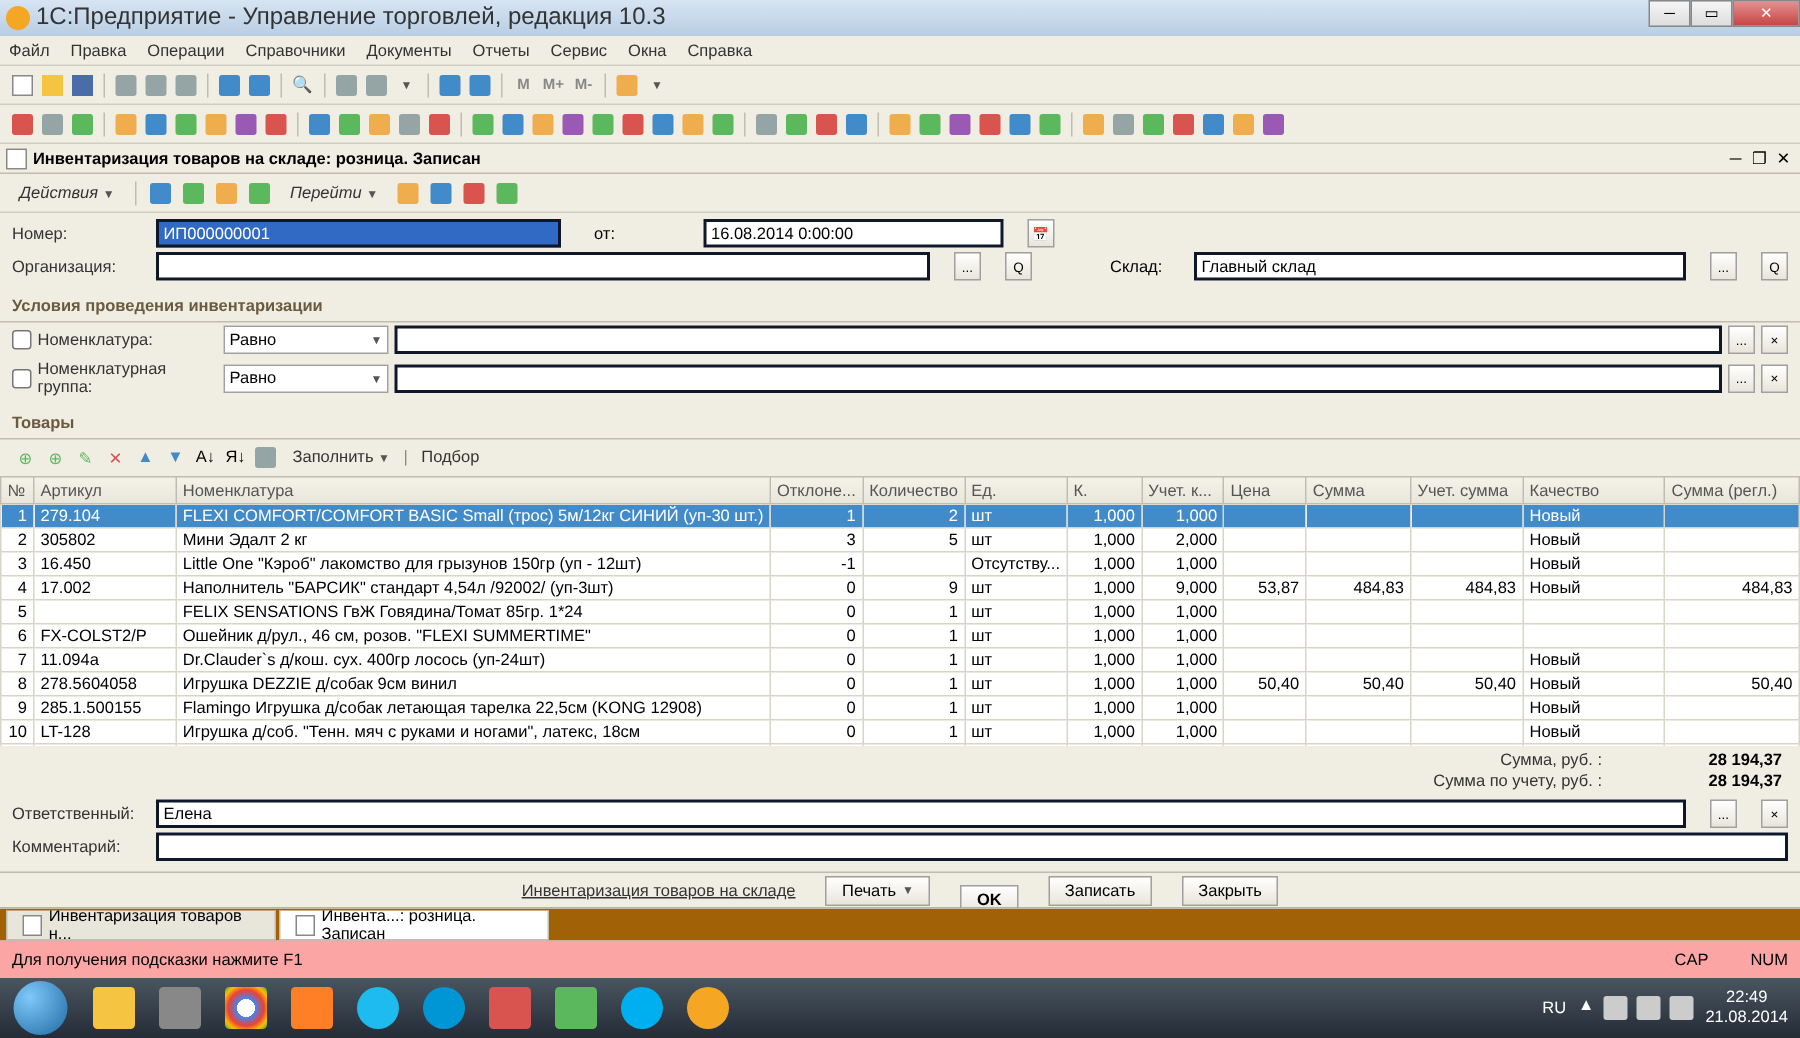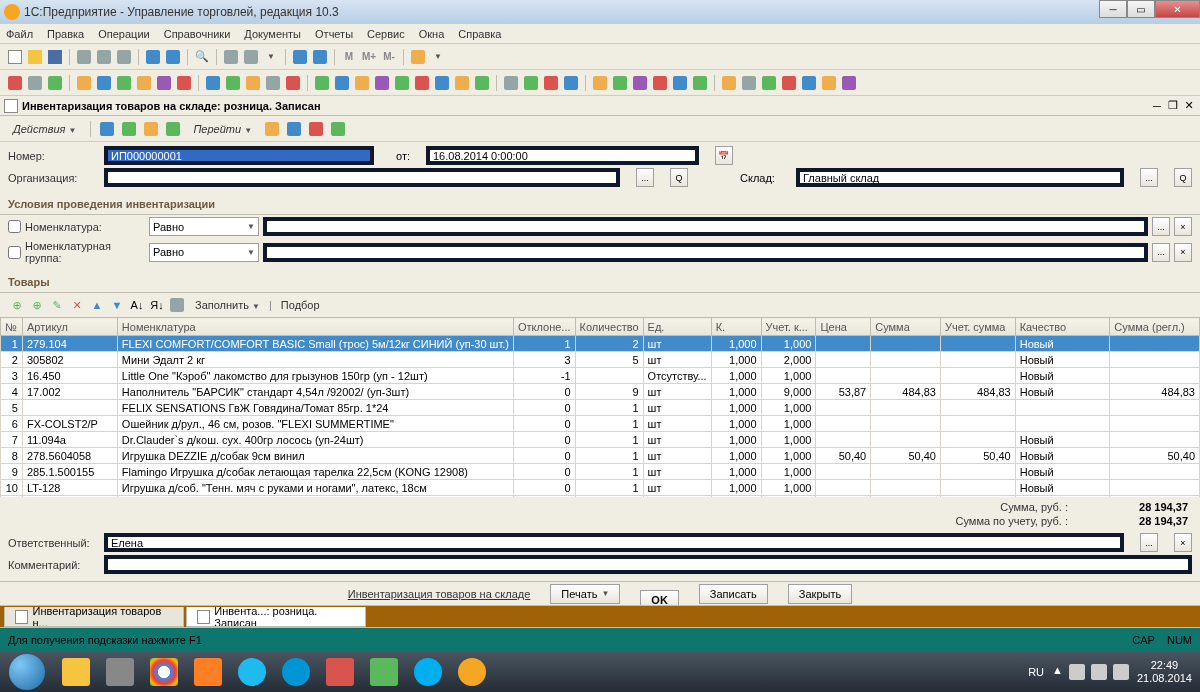--- a/index.html
+++ b/index.html
@@ -1,20 +1,20 @@
 <!DOCTYPE html>
 <html><head>
 <meta charset="utf-8">
 <style>
 * { box-sizing: border-box; margin: 0; padding: 0; font-family: Tahoma, Arial, sans-serif; font-size: 11px; }
 body { background: #3a3a3a; width: 1200px; height: 692px; overflow: hidden; position: relative; }
 .window { position: absolute; top: 0; left: 0; right: 0; bottom: 40px; background: #f0ede3; display: flex; flex-direction: column; }
 .titlebar { height: 24px; background: linear-gradient(to bottom, #d7e4f2, #b8cee4); display: flex; align-items: center; padding: 0 4px; position: relative; }
 .titlebar-icon { width: 16px; height: 16px; background: #f5a623; border-radius: 50%; margin-right: 4px; display: inline-block; }
-.titlebar-text { color: #333; font-size: 12px; }
+.titlebar-text { color: #333; font-size: 16px; }
 .win-controls { position: absolute; right: 0; top: 0; display: flex; }
 .win-btn { width: 28px; height: 18px; border: 1px solid #888; background: linear-gradient(to bottom, #f5f5f5, #ddd); display: flex; align-items: center; justify-content: center; font-size: 10px; }
 .win-btn.close { background: linear-gradient(to bottom, #e78f8f, #c64545); color: #fff; width: 45px; }
 .menubar { height: 20px; background: #f0ede3; display: flex; align-items: center; padding: 0 6px; gap: 14px; border-bottom: 1px solid #d0cdc0; }
 .menu-item { color: #333; cursor: pointer; }
 .toolbar { height: 26px; background: #f0ede3; display: flex; align-items: center; padding: 2px 6px; gap: 2px; border-bottom: 1px solid #d0cdc0; }
 .tb-btn { width: 18px; height: 18px; border: 1px solid transparent; display: flex; align-items: center; justify-content: center; cursor: pointer; }
 .tb-sep { width: 1px; height: 16px; background: #c0bcb0; margin: 0 3px; }
 .tb-ico { width: 14px; height: 14px; display: inline-block; }
 .ico-new { background: #fff; border: 1px solid #888; }
@@ -30,21 +30,21 @@
 .tab-header { height: 20px; background: #f0ede3; display: flex; align-items: center; padding: 0 4px; border-bottom: 1px solid #c0bcb0; position: relative; }
 .tab-icon { width: 14px; height: 14px; background: #fff; border: 1px solid #888; margin-right: 4px; }
 .tab-close { position: absolute; right: 4px; display: flex; gap: 2px; }
 .tab-close span { width: 14px; height: 14px; display: flex; align-items: center; justify-content: center; cursor: pointer; }
 .doc-toolbar { height: 26px; background: #f0ede3; display: flex; align-items: center; padding: 2px 6px; gap: 4px; border-bottom: 1px solid #d0cdc0; font-style: italic; }
 .link-btn { color: #333; padding: 2px 6px; border: 1px solid transparent; cursor: pointer; }
 .form-area { padding: 4px 8px; }
 .form-row { display: flex; align-items: center; margin-bottom: 3px; gap: 16px; }
 .form-label { width: 80px; color: #333; }
 .form-label2 { width: 120px; color: #333; }
-.text-input { height: 19px; border: 4px solid #0f172a; background: #fff; padding: 0 3px; }
+.text-input { height: 19px; border: 2px solid #0f172a; background: #fff; padding: 0 3px; }
 .text-input.sel { background: #316ac5; color: #fff; }
 .input-btn { width: 18px; height: 19px; border: 1px solid #a0a0a0; background: linear-gradient(to bottom, #fff, #e8e5da); cursor: pointer; display: flex; align-items: center; justify-content: center; font-size: 9px; }
 .section-hdr { font-weight: bold; color: #6b5b3e; background: #f0ede3; padding: 4px 8px; border-bottom: 1px solid #c0bcb0; }
 .cond-row { display: flex; align-items: center; padding: 2px 8px; gap: 4px; }
 .chk { width: 13px; height: 13px; }
 .combo { height: 19px; border: 1px solid #a0a0a0; background: #fff; padding: 0 3px; display: flex; align-items: center; justify-content: space-between; }
 .grid-toolbar { height: 24px; display: flex; align-items: center; padding: 2px 8px; gap: 2px; }
 .grid-btn { width: 18px; height: 18px; display: flex; align-items: center; justify-content: center; cursor: pointer; border: 1px solid transparent; }
 .grid { flex: 1; overflow: auto; }
 table.data { width: 100%; border-collapse: collapse; background: #fff; }
@@ -55,22 +55,22 @@
 .totals { padding: 4px 12px; text-align: right; }
 .totals-row { display: flex; justify-content: flex-end; gap: 20px; margin-bottom: 2px; }
 .totals-label { color: #333; }
 .totals-value { font-weight: bold; width: 100px; text-align: right; }
 .footer-btns { height: 24px; display: flex; align-items: center; justify-content: center; padding: 0 8px; gap: 20px; border-top: 1px solid #c0bcb0; }
 .btn { height: 20px; padding: 0 10px; border: 1px solid #a0a0a0; background: linear-gradient(to bottom, #fff, #e8e5da); cursor: pointer; display: flex; align-items: center; }
 .btn.bold { font-weight: bold; margin-top: 13px; }
 .tabs-bottom { height: 22px; background: #a16207; display: flex; align-items: flex-end; padding: 0 4px; border-top: 1px solid #c0bcb0; }
 .btab { height: 20px; padding: 2px 10px; border: 1px solid #c0bcb0; border-top: none; background: #e8e5da; margin-right: 2px; cursor: pointer; display: flex; align-items: center; max-width: 180px; overflow: hidden; }
 .btab.active { background: #fff; }
-.statusbar { height: 20px; background: #0f766e; display: flex; align-items: center; padding: 12px 8px; border-top: 1px solid #c0bcb0; justify-content: space-between; }
-.status-right { display: flex; gap: 12px; }
+.statusbar { height: 20px; background: #fca5a5; display: flex; align-items: center; padding: 12px 8px; border-top: 1px solid #c0bcb0; justify-content: space-between; }
+.status-right { display: flex; gap: 28px; }
 .taskbar { position: absolute; bottom: 0; left: 0; right: 0; height: 40px; background: linear-gradient(to bottom, #4a5560, #242c36); display: flex; align-items: center; }
 .start { width: 54px; height: 40px; display: flex; align-items: center; justify-content: center; }
 .start-orb { width: 36px; height: 36px; border-radius: 50%; background: radial-gradient(circle at 30% 30%, #7fc8f8, #1f6aa5); }
 .task-item { width: 40px; height: 36px; margin: 0 2px; display: flex; align-items: center; justify-content: center; cursor: pointer; border-radius: 2px; }
 .task-ico { width: 28px; height: 28px; border-radius: 3px; }
 .tray { position: absolute; right: 0; display: flex; align-items: center; color: #fff; padding: 0 8px; gap: 8px; height: 40px; }
 .tray-time { text-align: center; line-height: 1.2; font-size: 11px; }
 .tray-icons { display: flex; gap: 6px; }
 .tray-ico { width: 16px; height: 16px; background: #ccc; border-radius: 2px; }
 .dropdown-arrow { font-size: 8px; color: #555; }
@@ -333,21 +333,21 @@
     <div class="tb-btn">
         <span class="tb-ico ico-green"></span>
       </div>
   </div>
 
   <div class="form-area">
     <div class="form-row">
       <span class="form-label">Номер:</span>
       <input class="text-input sel" style="width: 270px;" value="ИП000000001">
       <span style="width:20px;text-align:right">от:</span>
-      <input class="text-input" style="width: 273px;" value="16.08.2014 0:00:00">
+      <input class="text-input" style="width: 200px; margin-left: 43px;" value="16.08.2014 0:00:00">
       <div class="input-btn">📅</div>
     </div>
     <div class="form-row">
       <span class="form-label">Организация:</span>
       <input class="text-input" style="width: 516px;" value="">
       <div class="input-btn">...</div>
       <div class="input-btn">Q</div>
       <span style="width:20px"></span>
       <span style="width:40px">Склад:</span>
       <input class="text-input" style="flex: 1 1 0%;" value="Главный склад">

